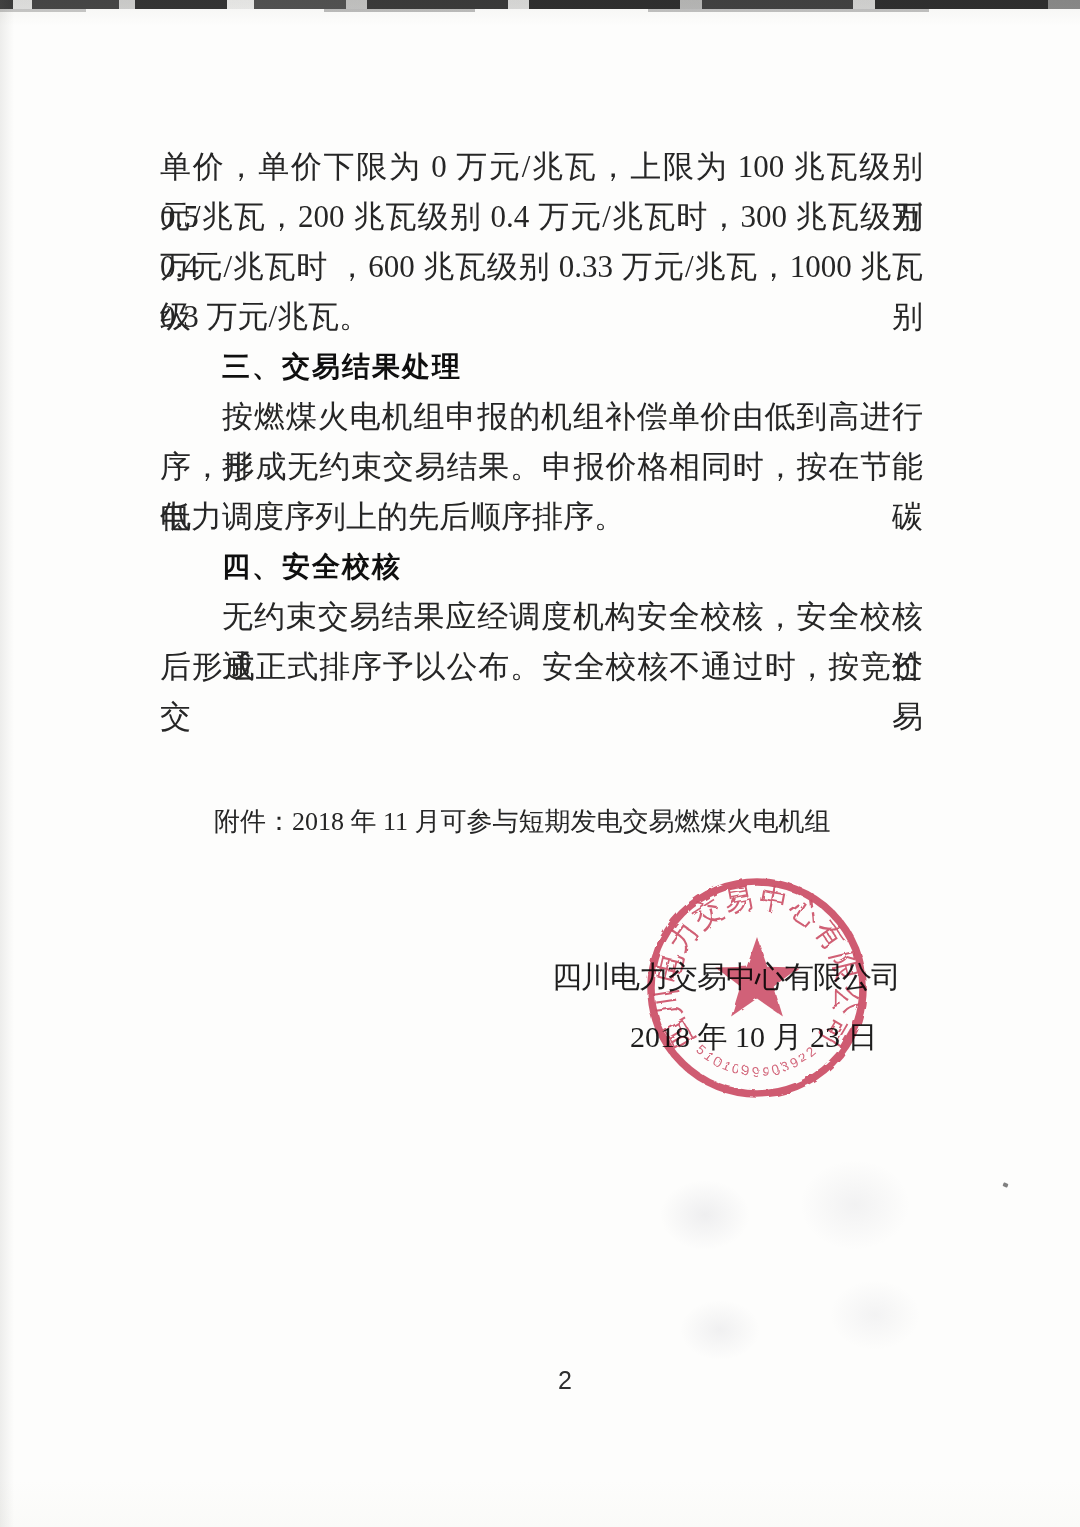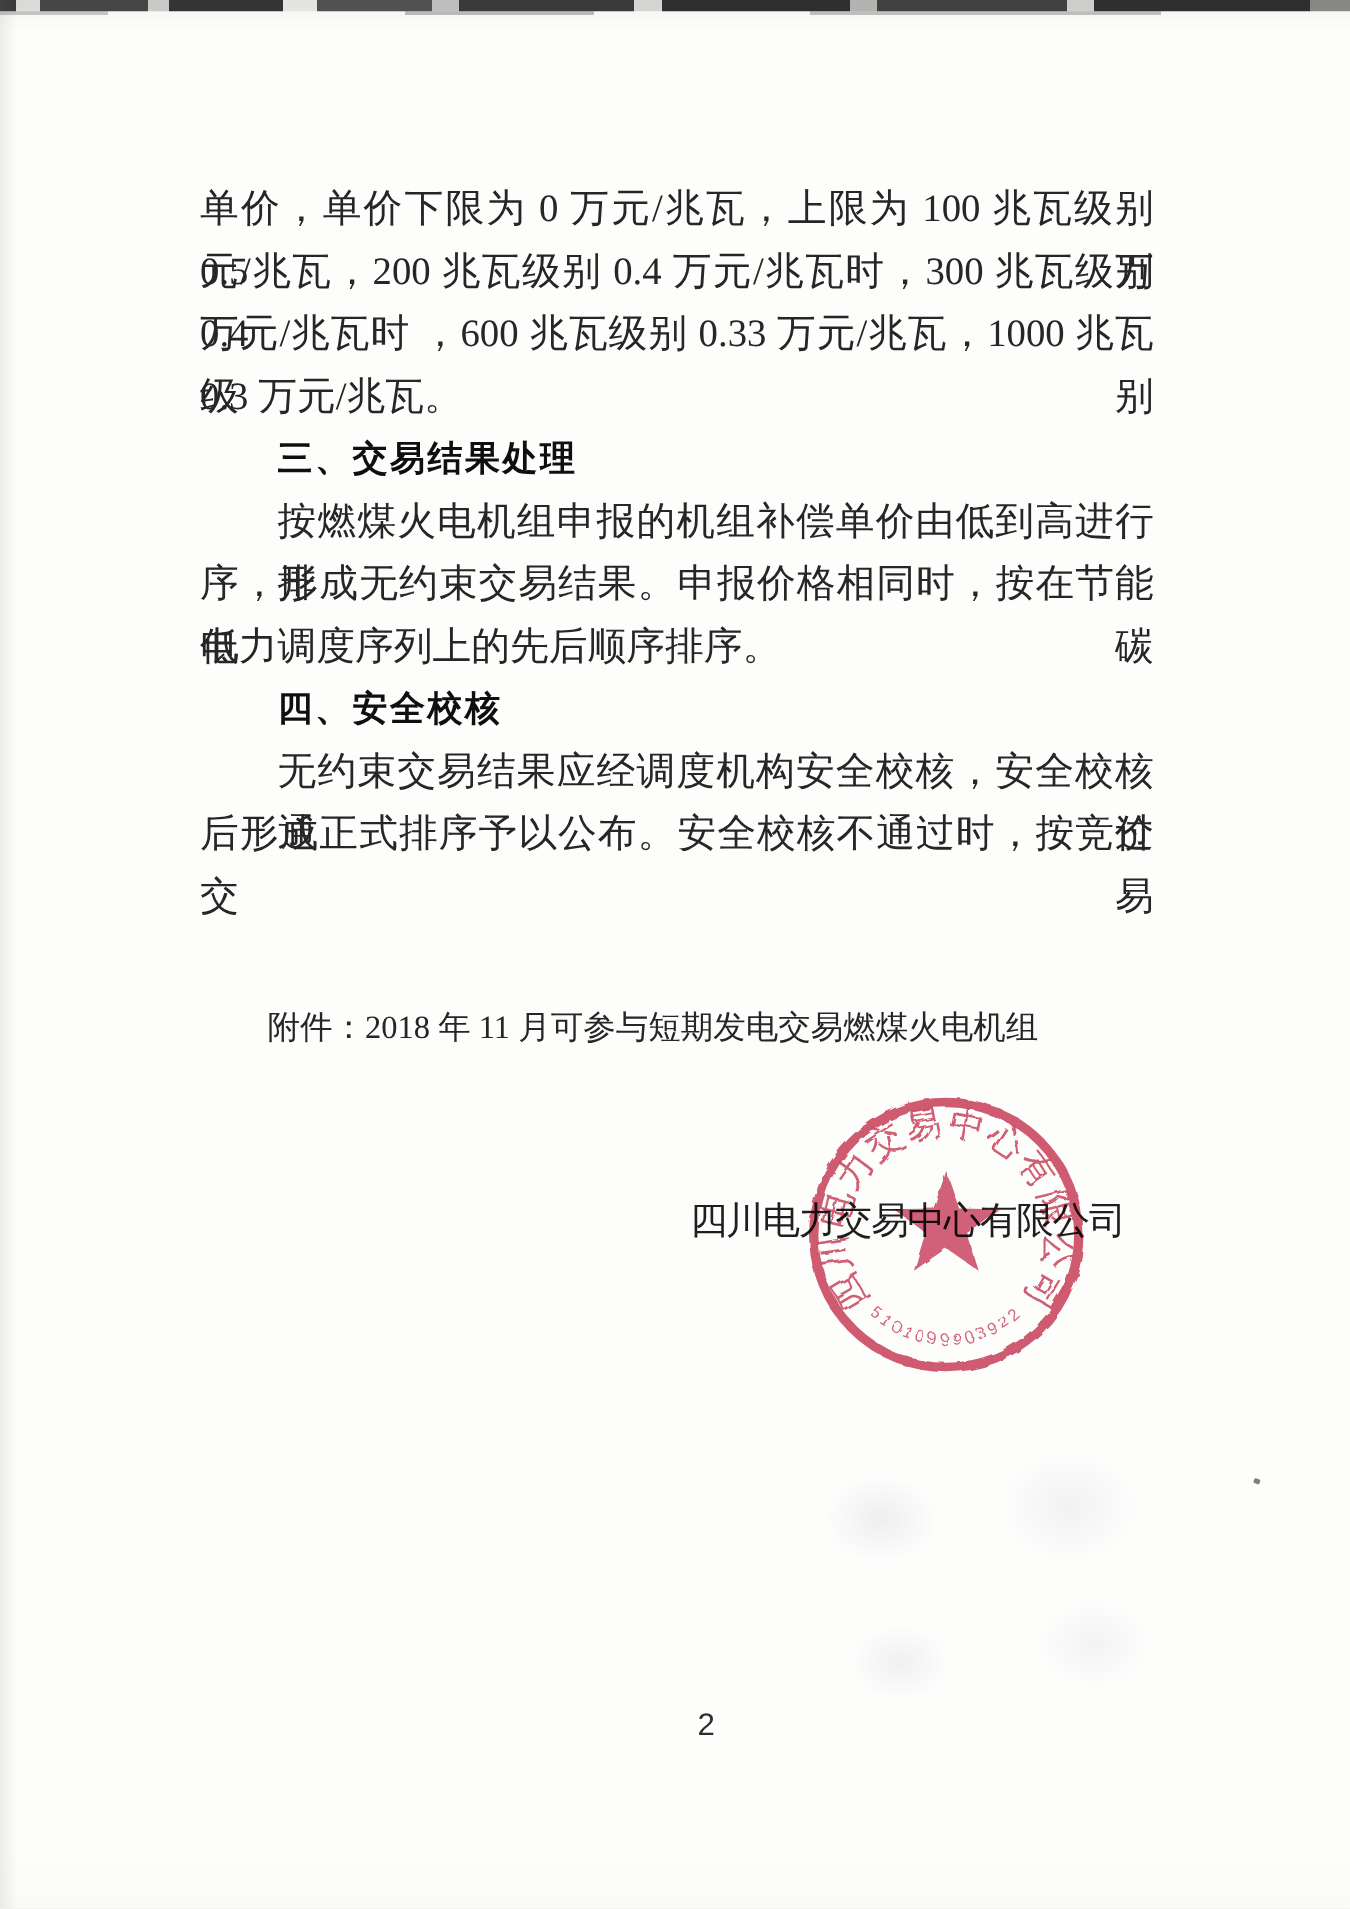--- a/index.html
+++ b/index.html
@@ -101,20 +101,21 @@
 
     <div class="heading">四、安全校核</div>
 
     <div class="line fill indent">无约束交易结果应经调度机构安全校核，安全校核通过</div>
     <div class="line fill">后形成正式排序予以公布。安全校核不通过时，按竞价交易</div>
   </div>
 
   <div class="attachment">附件：2018 年 11 月可参与短期发电交易燃煤火电机组</div>
 
   <div class="company-line">四川电力交易中心有限公司</div>
+  <div class="date-line">2018 年 10 月 23 日</div>
 
   <svg class="seal" viewBox="0 0 240 240" aria-hidden="true">
     <defs>
       <filter id="rough" x="-10%" y="-10%" width="120%" height="120%">
         <feTurbulence type="fractalNoise" baseFrequency="0.09" numOctaves="2" result="n"></feTurbulence>
         <feDisplacementMap in="SourceGraphic" in2="n" scale="4"></feDisplacementMap>
       </filter>
       <path id="arcTop" d="M 63.4,176.6 A 80,80 0 1 1 176.6,176.6" fill="none"></path>
       <path id="arcBottom" d="M 43.8,164 A 88,88 0 0 0 196.2,164" fill="none"></path>
     </defs>

